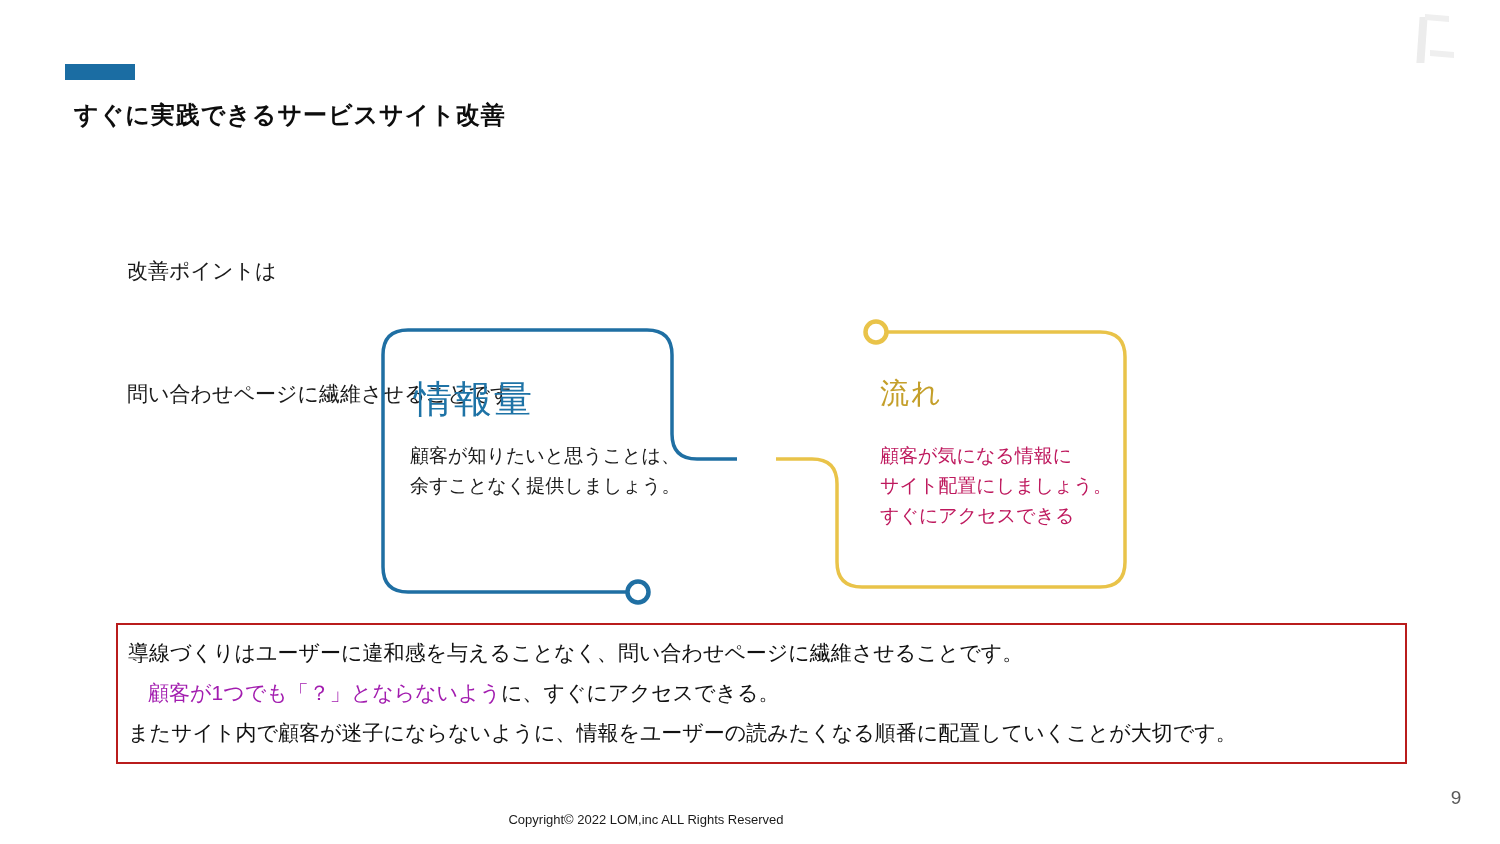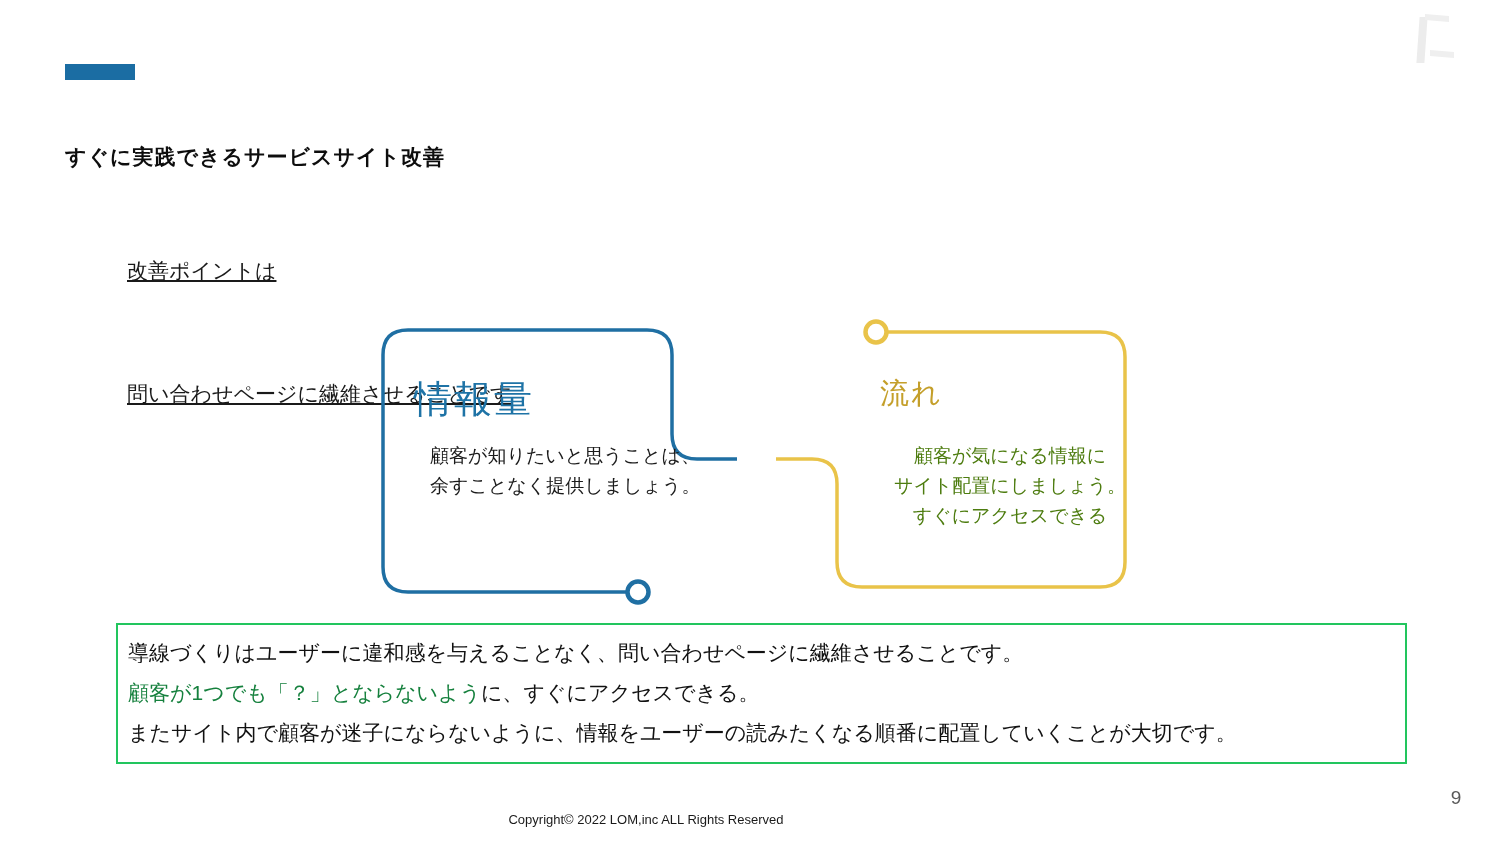--- a/index.html
+++ b/index.html
@@ -12,60 +12,59 @@
     background: #ffffff;
     overflow: hidden;
   }
   .abs { position: absolute; }
 
   .accent-bar {
     left: 65px; top: 64px; width: 70px; height: 16px;
     background: #1B6DA3;
   }
   .title {
-    left: 65px; top: 99px;
-    font-size: 21px; font-weight: 700; color: #0d0d0d;
+    left: 74px; top: 99px;
+    font-size: 24px; font-weight: 700; color: #0d0d0d;
     letter-spacing: 1px;
-    margin-top: 44px;
   }
   .intro {
     left: 127px; top: 168px;
     font-size: 21px; color: #1a1a1a; line-height: 41px;
     white-space: pre;
   }
-  .intro div { height: 41px; text-decoration: underline; }
+  .intro div { height: 41px; }
 
   .deco-svg { left: 0; top: 0; width: 1500px; height: 844px; }
 
   .card-heading-left {
     left: 414px; top: 374px;
     font-size: 38px; color: #1E73A6; letter-spacing: 2px;
   }
   .card-body-left {
-    left: 430px; top: 441px;
+    left: 410px; top: 441px;
     font-size: 19px; color: #1a1a1a; line-height: 30px;
   }
   .card-heading-right {
     left: 880px; top: 374px; width: 200px; text-align: left;
     font-size: 29px; color: #C49F2A; letter-spacing: 2px;
   }
   .card-body-right {
-    left: 880px; top: 441px; width: 260px; text-align: center;
-    font-size: 19px; color: #4d7c0f; line-height: 30px;
+    left: 880px; top: 441px; width: 260px; 
+    font-size: 19px; color: #be185d; line-height: 30px;
   }
 
   .note-box {
     left: 116px; top: 623px; width: 1291px; height: 141px;
-    border: 2px solid #22c55e;
+    border: 2px solid #b91c1c;
     padding: 8px 0 0 10px;
     font-size: 21px; color: #111111; line-height: 40px;
     background: #ffffff;
   }
   .note-line { height: 40px; white-space: pre; }
-  .hl-blue { color: #15803d; }
+  .hl-blue { color: #a21caf; margin-left: 20px; }
 
   .copyright {
     left: 0; top: 812px; width: 1292px; text-align: center;
     font-size: 13px; color: #1a1a1a;
   }
   .page-number {
     left: 1440px; top: 787px; width: 32px; text-align: center;
     font-size: 19px; color: #595959;
   }
 

